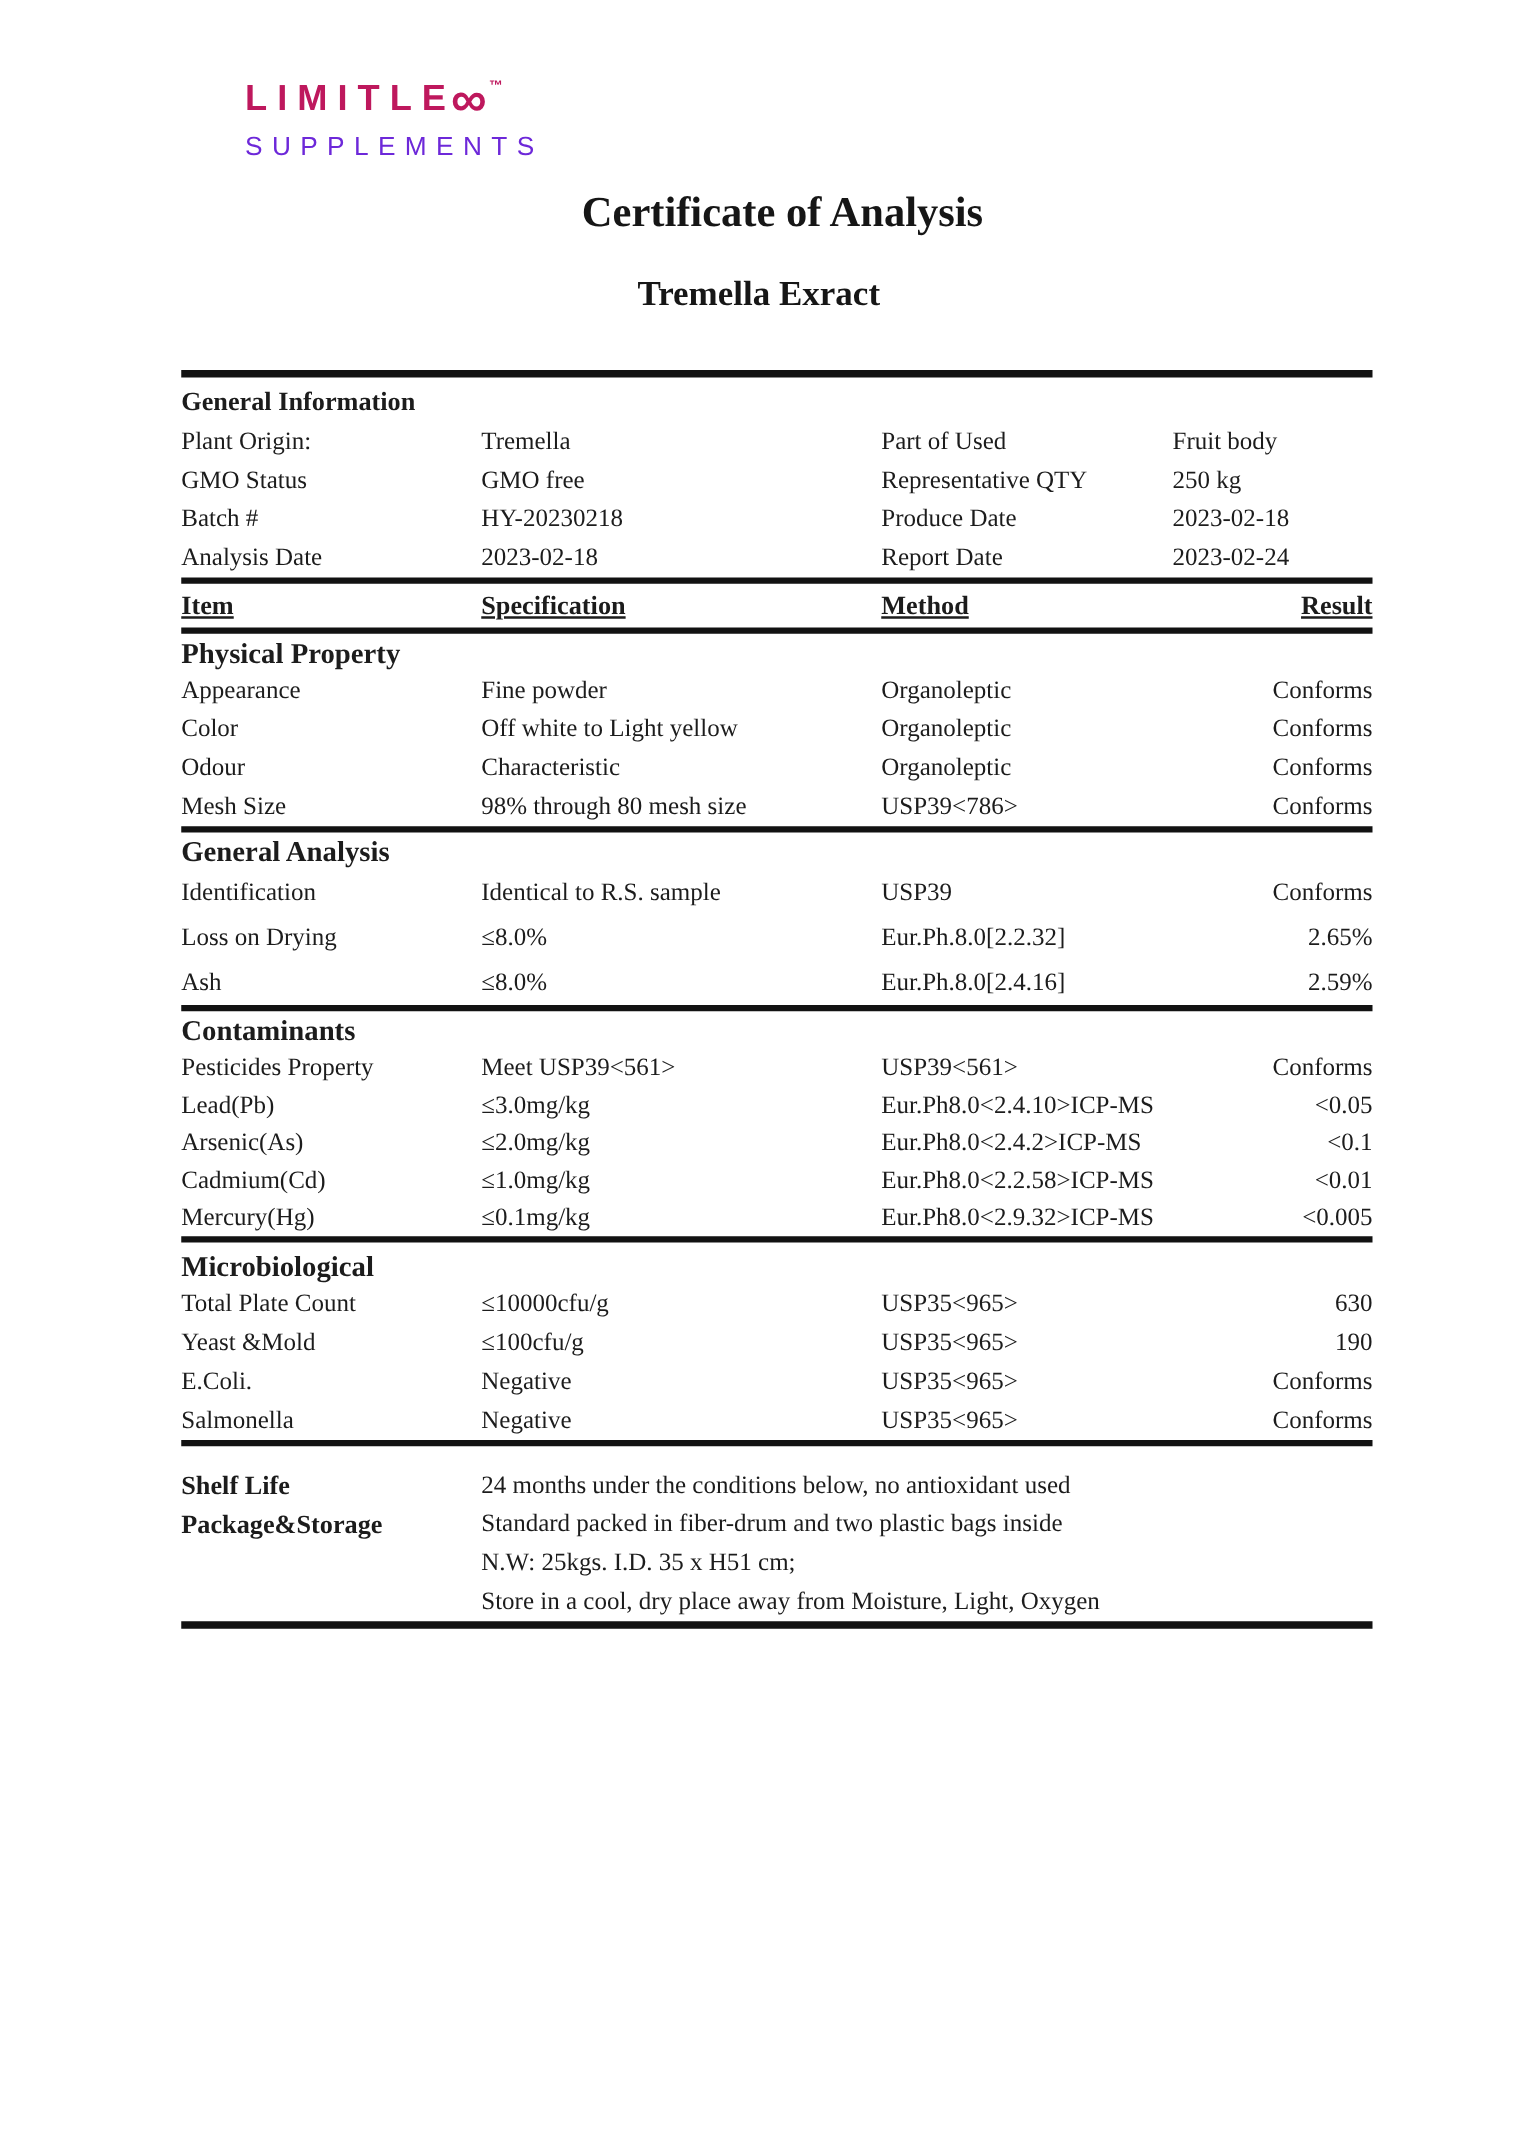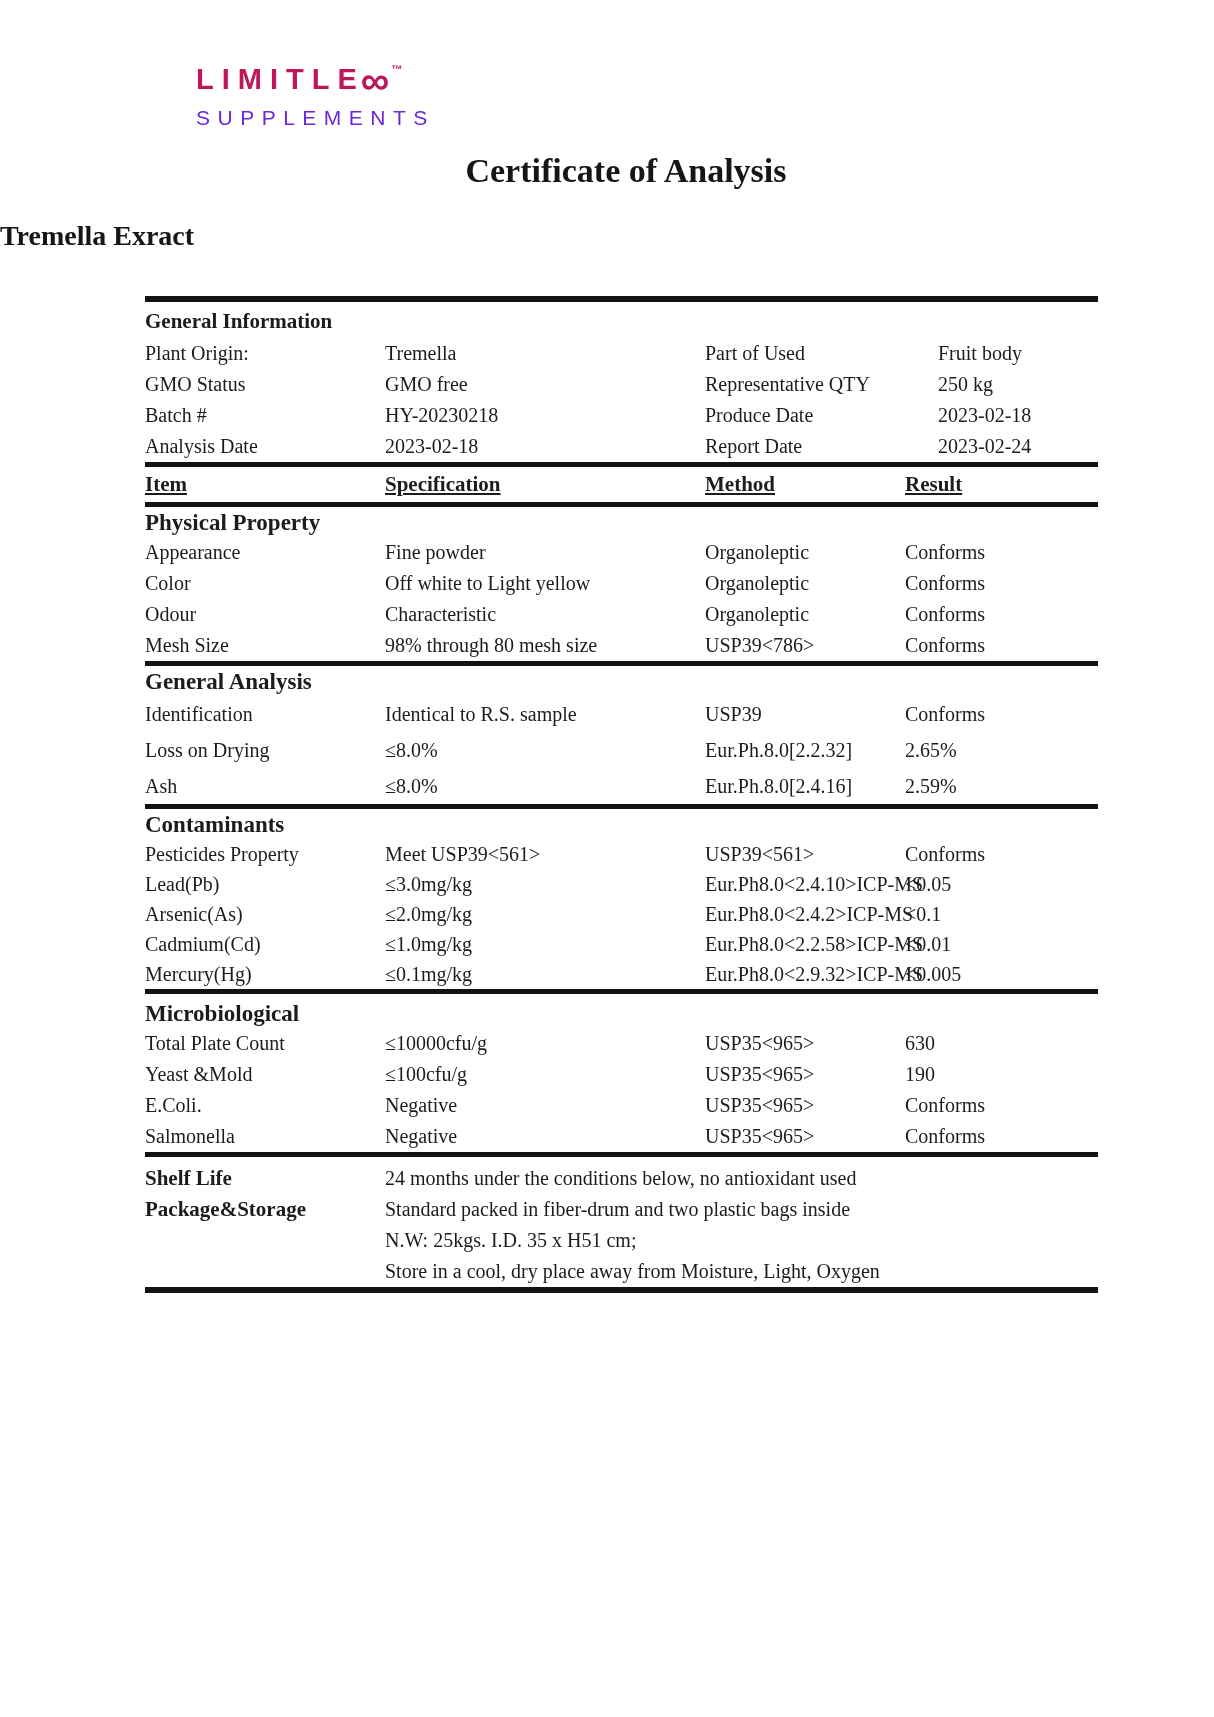--- a/index.html
+++ b/index.html
@@ -15,21 +15,21 @@
   
   .logo { position:absolute; left:196px; top:58px; font-family:"Liberation Sans", sans-serif; }
   .logo-main { font-size:29px; font-weight:bold; letter-spacing:8px; color:#be185d; white-space:nowrap; }
   .logo-main .inf { font-size:40px; letter-spacing:0; vertical-align:-5px; margin-left:-4px; }
   .logo-main .tm { font-size:11px; letter-spacing:0; vertical-align:16px; margin-left:2px; font-weight:bold; }
   .logo-sub { font-size:21px; letter-spacing:7.5px; color:#6d28d9; margin-top:3px; white-space:nowrap; }
 
   
   .doc-title { position:absolute; top:152px; left:0; width:1214px; text-align:center;
                font-size:34px; font-weight:bold; color:#161616;padding-left:19px; }
-  .doc-subtitle { position:absolute; top:220px; left:0; width:1214px; 
+  .doc-subtitle { position:absolute; top:220px; left:0; width:1214px; text-align:center;
                   font-size:28px; font-weight:bold; color:#161616; }
 
   
   .content { position:absolute; left:145px; top:296px; width:953px; font-size:20px; }
   .rule { height:5px; background:#121212; }
   .rule.thick { height:6px; }
 
   .gi-heading, .section-heading { font-weight:bold; }
   .gi-heading { height:36px; line-height:38px; font-size:21px; }
   .section-heading { height:30px; line-height:32px; font-size:23px; }
@@ -37,23 +37,23 @@
 
   .gi-row { display:grid; grid-template-columns:240px 320px 233px 1fr; height:31px; line-height:31px; }
   .gi-row span { white-space:nowrap; overflow:visible; }
 
   .thead-row { display:grid; grid-template-columns:240px 320px 200px 1fr; height:35px; line-height:35px;
                font-weight:bold; font-size:21px;text-decoration:underline; }
   .trow { display:grid; grid-template-columns:240px 320px 200px 1fr; height:31px; line-height:31px; }
   .trow.h30 { height:30px; line-height:30px; }
   .trow.h36 { height:36px; line-height:36px; }
   .trow span, .thead-row span { white-space:nowrap; overflow:visible; }
-  .c4 { text-align:left; }
-
-  .footer-block { padding-top:6px; }
+  .c4 { text-align:right; }
+
+  .footer-block { padding-top:16px; }
   .f-row { display:grid; grid-template-columns:240px 1fr; height:31px; line-height:31px; }
   .f-label { font-weight:bold; font-size:21px; white-space:nowrap; }
   .f-text { white-space:nowrap; overflow:visible; }
 </style>
 </head>
 <body>
 
 <div class="page">
 
   <div class="logo">

